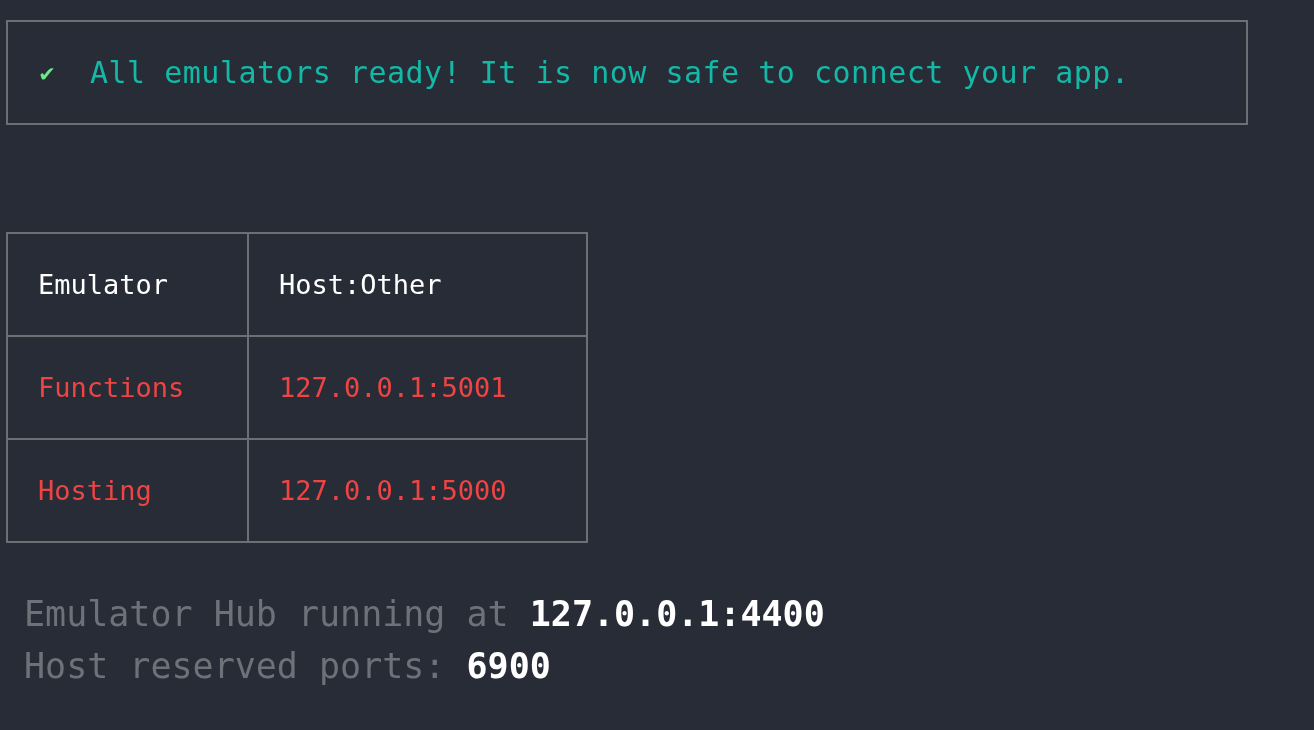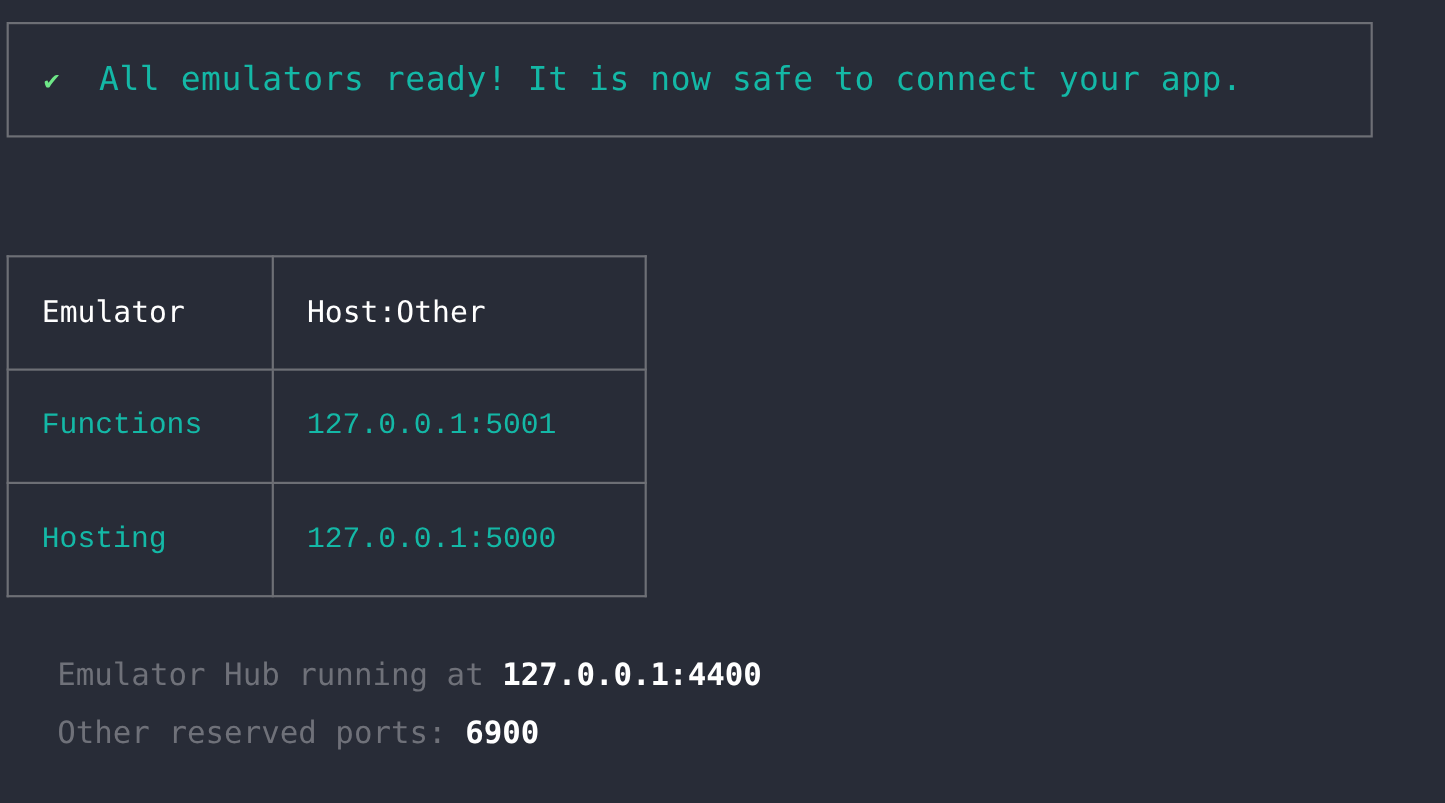--- a/index.html
+++ b/index.html
@@ -71,30 +71,29 @@
     font-size: 27px;
     vertical-align: middle;
     white-space: nowrap;
   }
   .emu-table .col-name { width: 241px; }
   .emu-table .col-addr { width: 339px; }
   .emu-table thead th {
     color: #ffffff;
   }
   .emu-table tbody td {
-    color: #14b8a6;
-    font-family: Liberation Mono, monospace;
+    color: #ef4444;
   }
 
   
   .footer {
     position: absolute;
-    left: 52px;
+    left: 24px;
     top: 588px;
-    font-size: 28px;
+    font-size: 35px;
     line-height: 52px;
     white-space: nowrap;
   }
   .footer-line {
     color: #6f7179;
   }
   .footer-line .val {
     color: #ffffff;
     font-weight: bold;
   }
@@ -127,16 +126,16 @@
       </tr>
       <tr>
         <td>Hosting</td>
         <td>127.0.0.1:5000</td>
       </tr>
     </tbody>
   </table>
 
   <div class="footer">
     <div class="footer-line"><span>Emulator Hub running at </span><span class="val">127.0.0.1:4400</span></div>
-    <div class="footer-line"><span>Other reserved ports: </span><span class="val">6900</span></div>
+    <div class="footer-line"><span>Host reserved ports: </span><span class="val">6900</span></div>
   </div>
 
 </div>
 
 </body></html>

